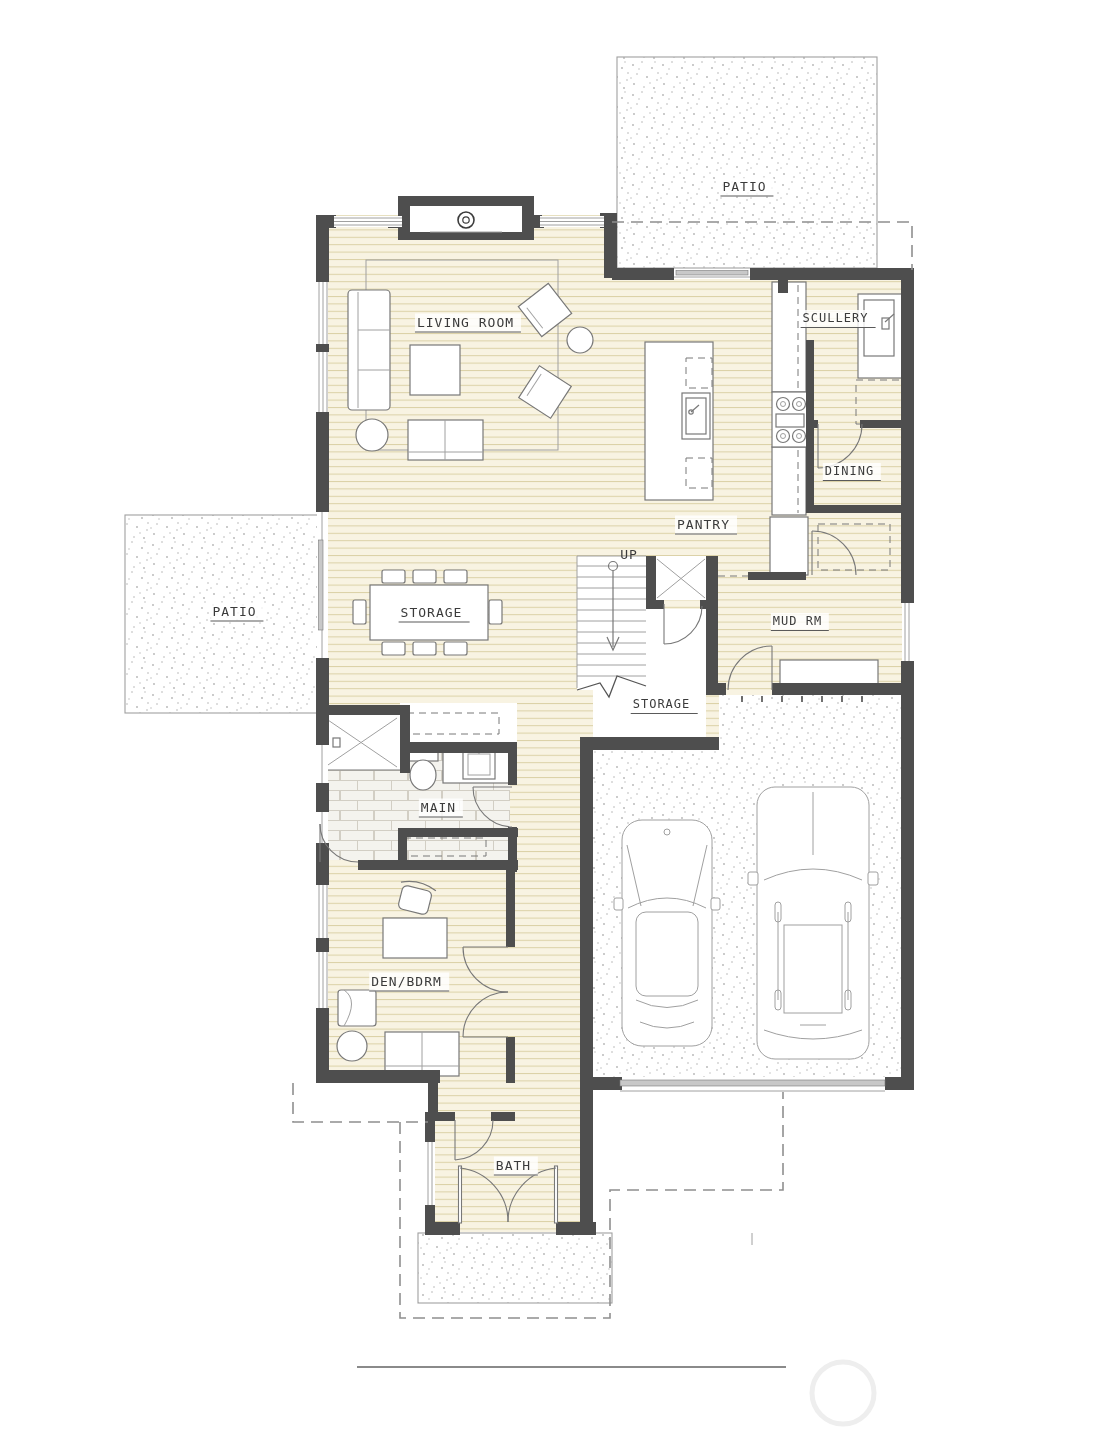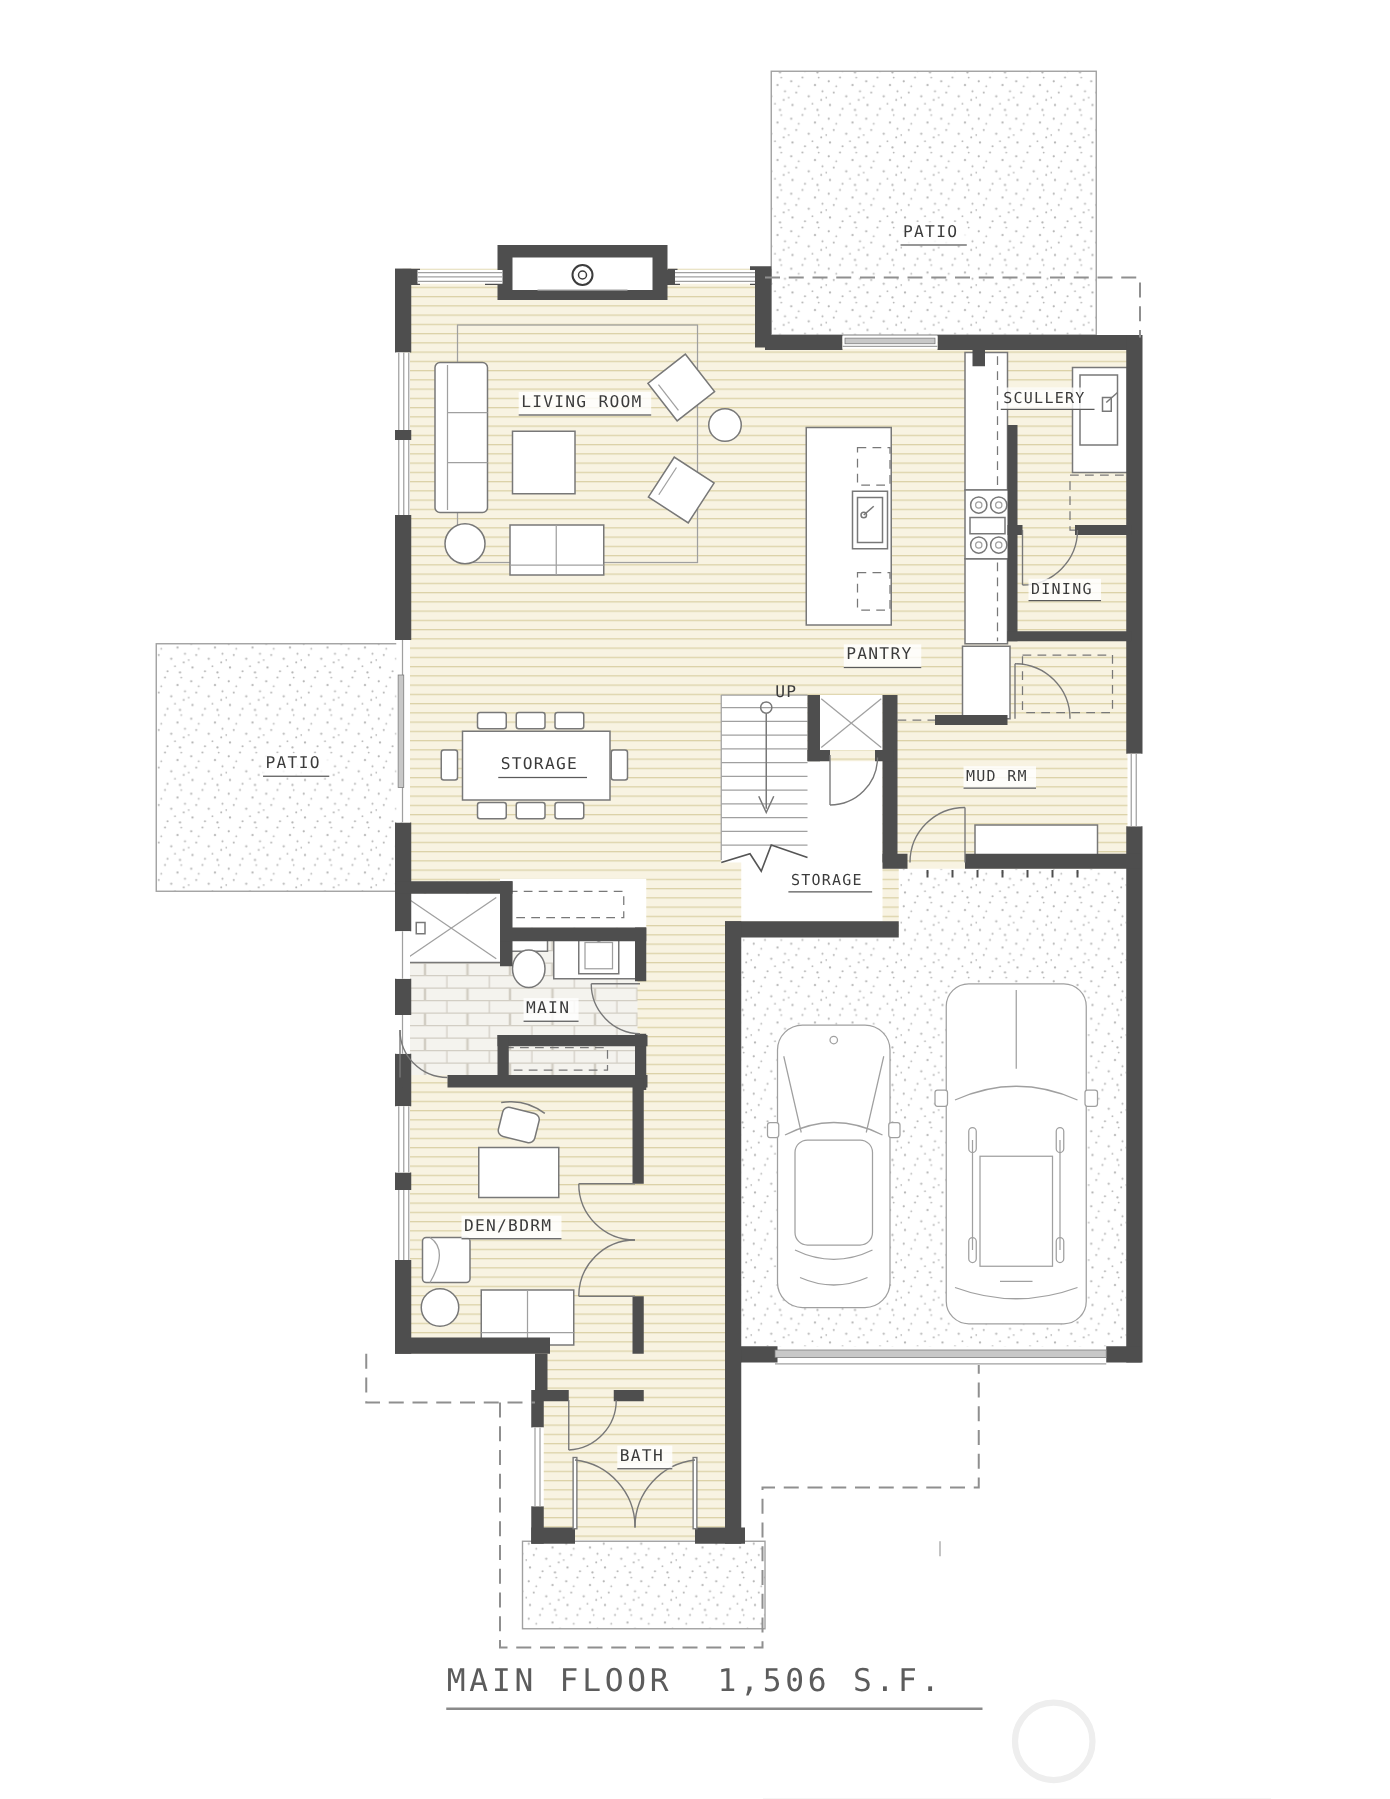--- a/index.html
+++ b/index.html
@@ -497,15 +497,14 @@
 <div class="plan-label" style="left:706px;top:524px"><span>PANTRY</span></div>
 <div class="plan-label nounder" style="left:629px;top:554px"><span>UP</span></div>
 <div class="plan-label" style="left:434px;top:612px"><span>STORAGE</span></div>
 <div class="plan-label" style="left:800px;top:621px;font-size:12px"><span>MUD RM</span></div>
 <div class="plan-label" style="left:237px;top:611px"><span>PATIO</span></div>
 <div class="plan-label" style="left:664px;top:704px;font-size:12px"><span>STORAGE</span></div>
 <div class="plan-label" style="left:441px;top:807px"><span>MAIN</span></div>
 <div class="plan-label" style="left:409px;top:981px"><span>DEN/BDRM</span></div>
 <div class="plan-label" style="left:516px;top:1165px"><span>BATH</span></div>
 
-<div class="plan-title" style="left:556px;top:1344px"><span>MAIN FLOOR  1,506 S.F.</span></div>
 
 </div>
 
 </body></html>

